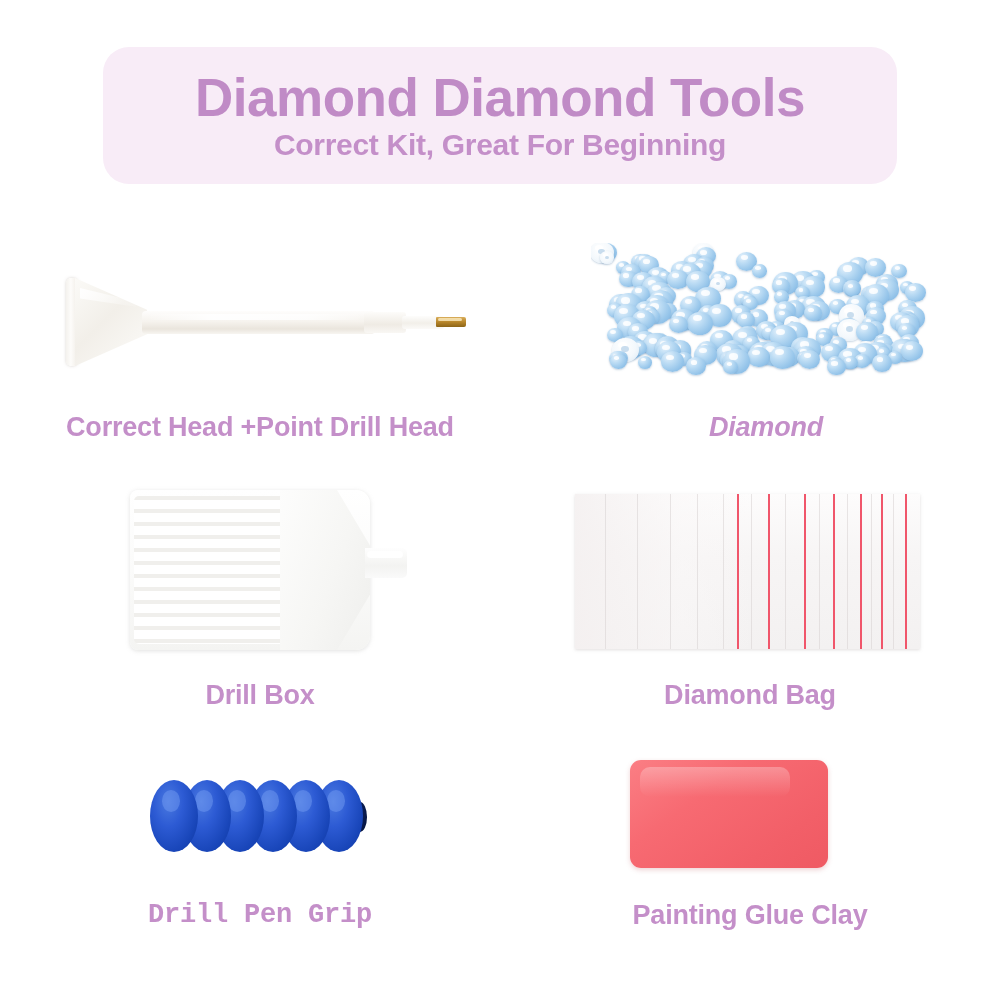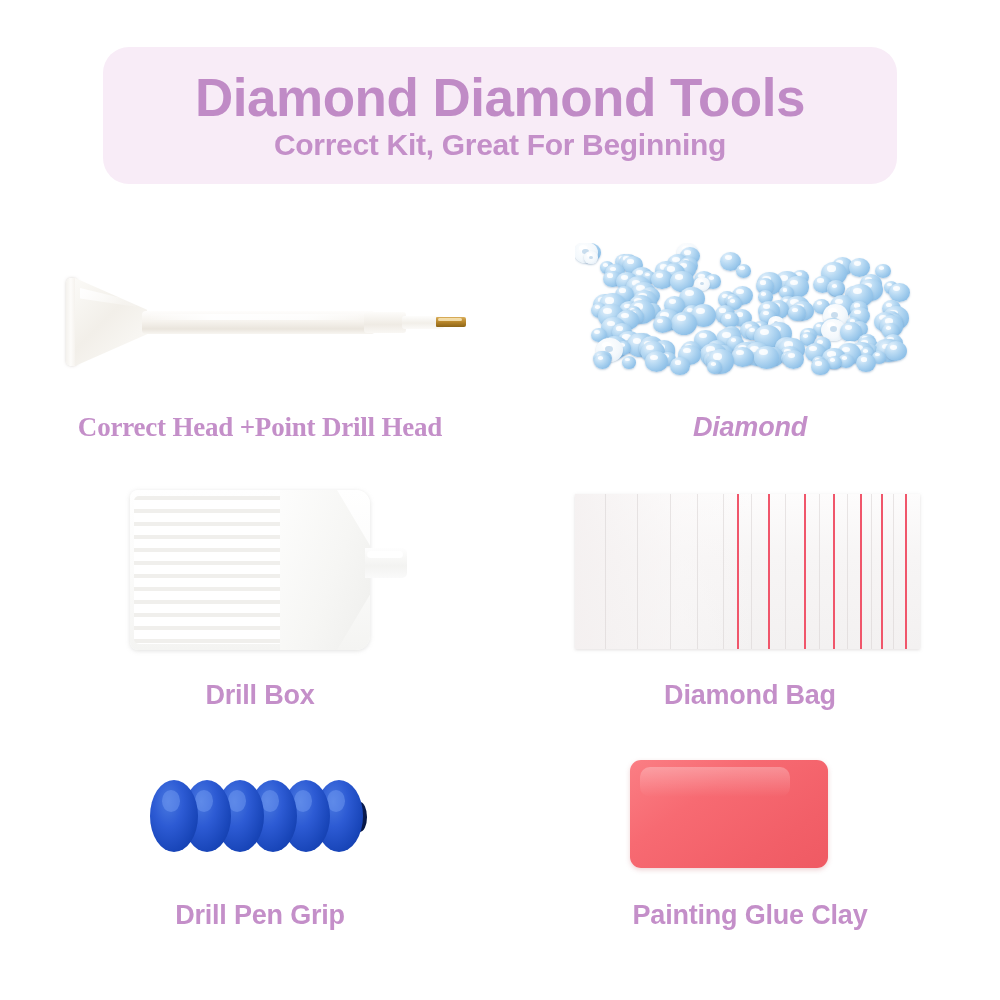--- a/index.html
+++ b/index.html
@@ -158,24 +158,24 @@
   }
   .pen-tip-gold-hi {
     position: absolute;
     left: 380px;
     top: 46px;
     width: 24px;
     height: 3px;
     background: rgba(255,240,200,0.75);
     border-radius: 2px;
   }
-  #label-pen { top: 172px; font-family: Liberation Serif, serif; }
-
-  
-  #cell-diamond { left: 530px; top: 235px; width: 440px; height: 165px; font-style: italic; }
+  #label-pen { top: 172px; }
+
+  
+  #cell-diamond { left: 546px; top: 235px; width: 440px; height: 165px; font-style: italic; }
   .drill-pile {
     position: absolute;
     left: 45px;
     top: 8px;
     width: 345px;
     height: 148px;
     overflow: hidden;
   }
   .drill {
     position: absolute;
@@ -325,21 +325,21 @@
   }
   .grip-hole {
     position: absolute;
     right: -2px;
     top: 22px;
     width: 14px;
     height: 30px;
     border-radius: 50%;
     background: radial-gradient(ellipse at 40% 40%, #0c2266 0%, #071744 70%, #040d28 100%);
   }
-  #label-grip { top: 155px; }
+  #label-grip { top: 155px; font-family: Liberation Mono, monospace; }
 
   
   #cell-clay { left: 530px; top: 745px; width: 440px; height: 150px; }
   .clay {
     position: absolute;
     left: 100px;
     top: 15px;
     width: 198px;
     height: 108px;
     border-radius: 11px;

